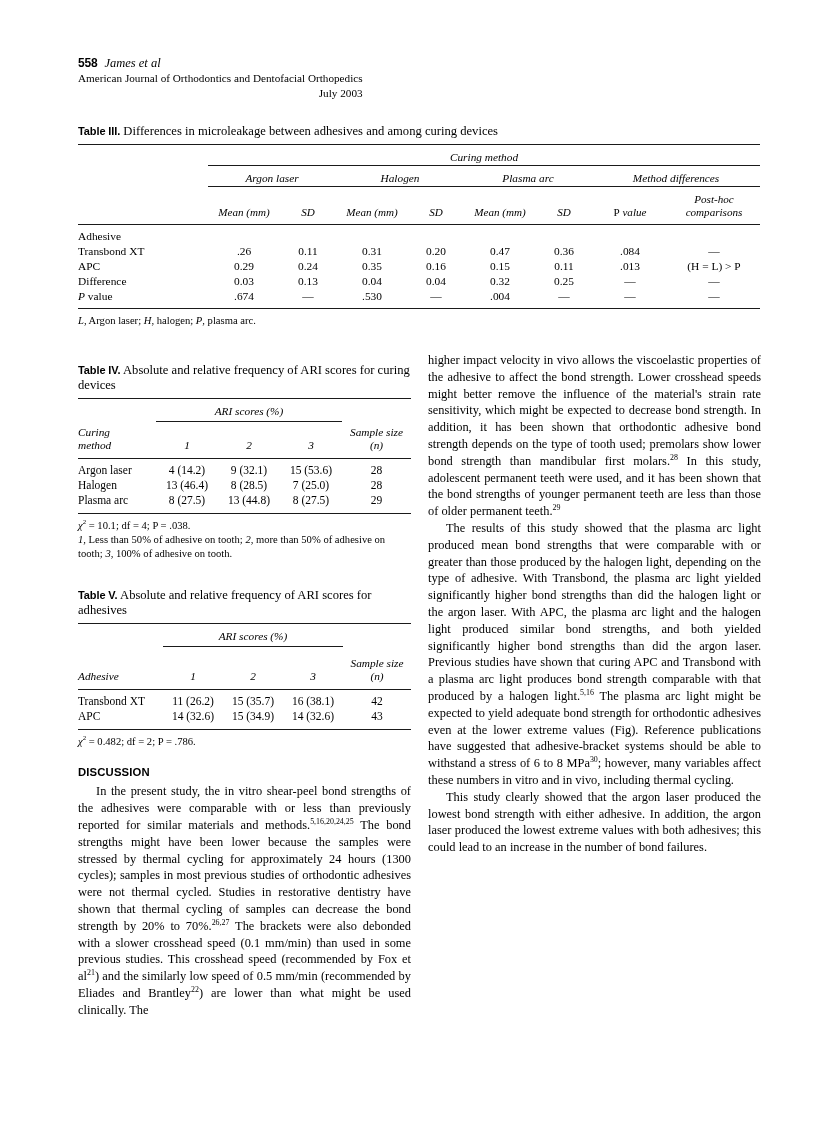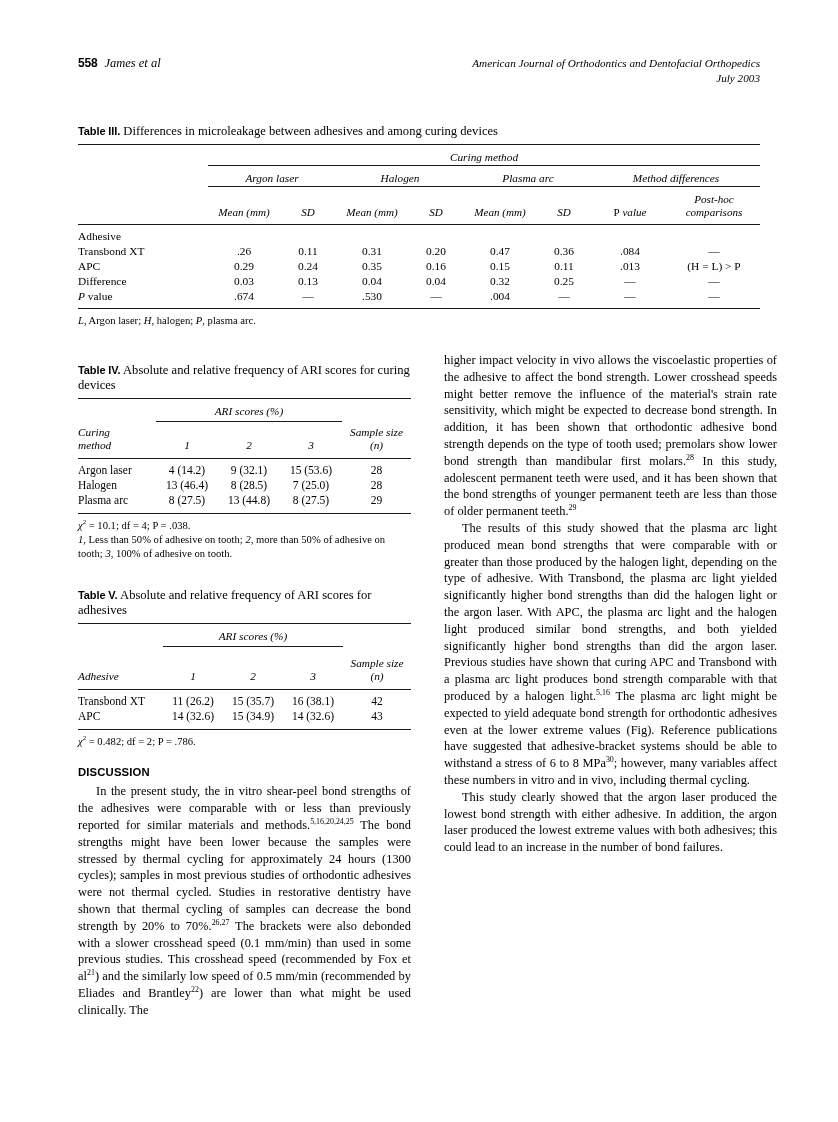--- a/index.html
+++ b/index.html
@@ -24,39 +24,39 @@
 
   
   .runhead {
     position: absolute;
     left: 78px;
     top: 56px;
     width: 682px;
     display: flex;
     justify-content: space-between;
     align-items: flex-start;
+    flex-direction: column;
   }
   .runhead-left {
     font-size: 11.5px;
     white-space: nowrap;
   }
   .runhead-left .pgnum {
     font-family: "Liberation Sans", sans-serif;
     font-weight: bold;
     font-size: 12px;
     letter-spacing: -0.2px;
   }
   .runhead-left .authors {
     font-style: italic;
     font-size: 12.5px;
     margin-left: 7px;
   }
   .runhead-right {
     text-align: right;
-    font-style: italic;
     font-size: 11.2px;
     line-height: 1.38;
     white-space: nowrap;
   }
 
   
   .tbl-caption {
     font-size: 12.6px;
     line-height: 1.22;
   }
@@ -103,21 +103,21 @@
   }
 
   
   .col-left {
     position: absolute;
     left: 78px;
     width: 333px;
   }
   .col-right {
     position: absolute;
-    left: 444px;
+    left: 428px;
     top: 352px;
     width: 333px;
   }
 
   
   .smalltbl { width: 333px; }
   .smalltbl .cap { margin-bottom: 4px; }
   .smalltbl table {
     width: 333px;
     border-collapse: collapse;

